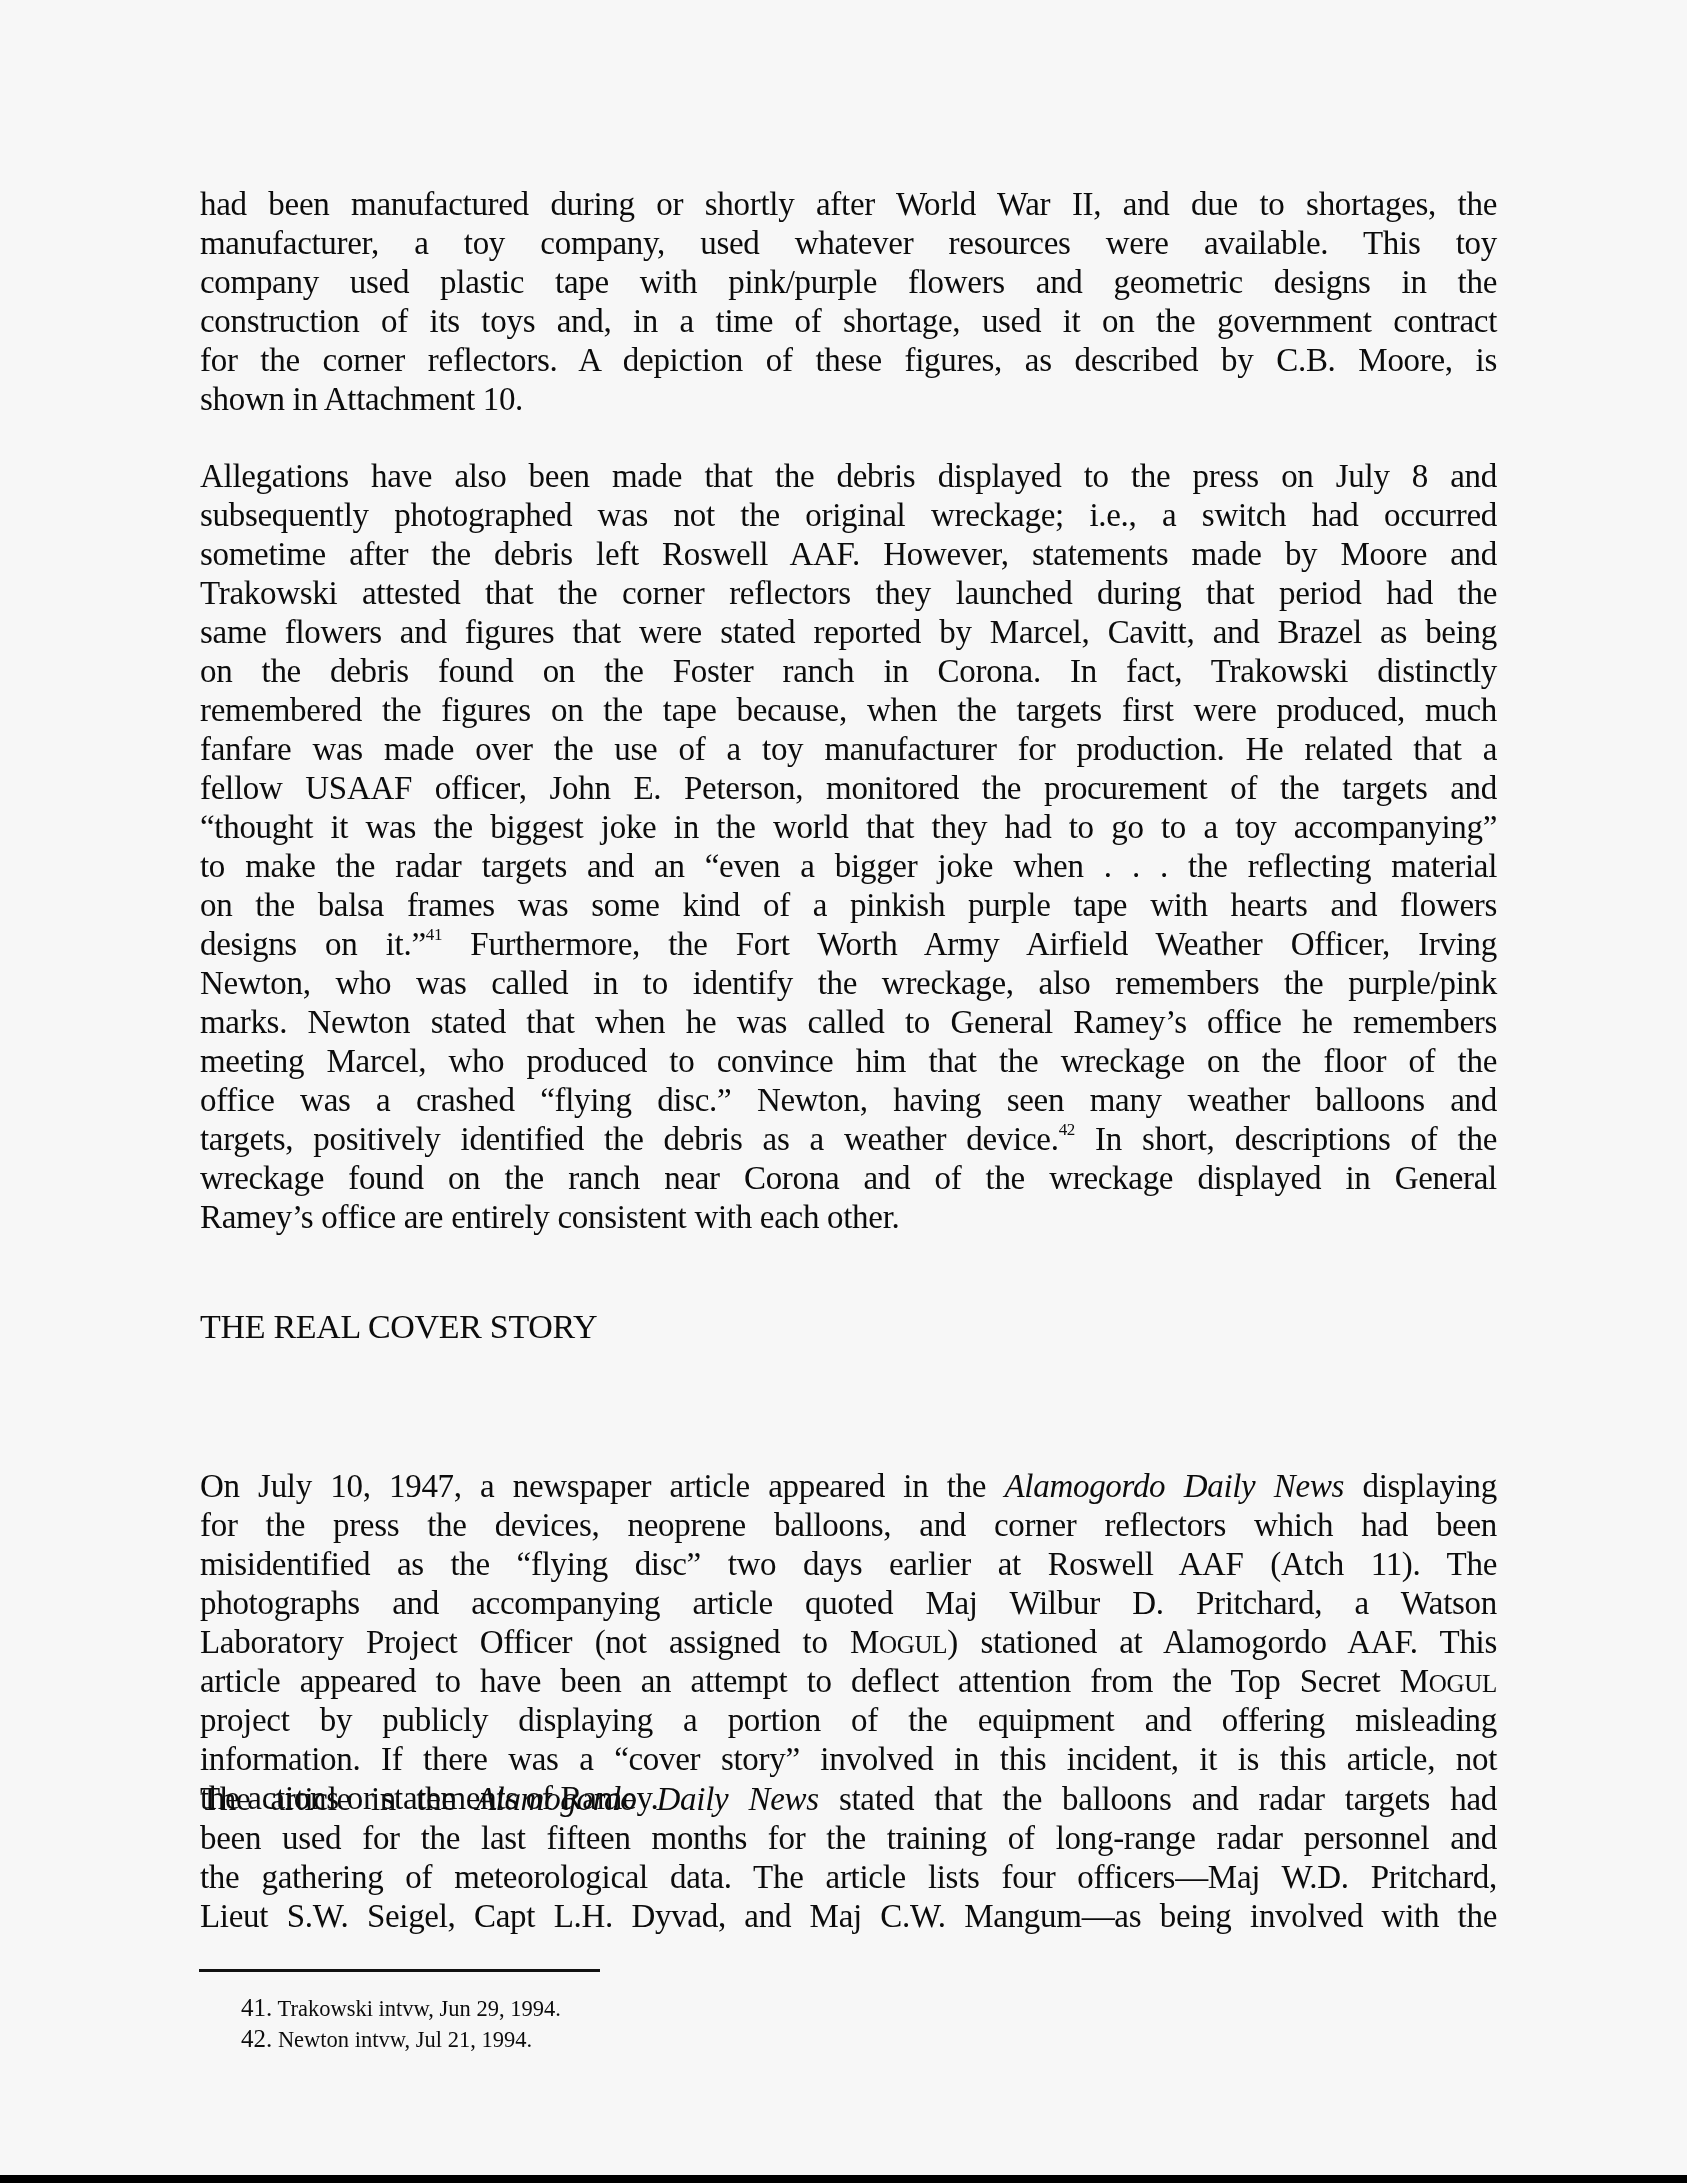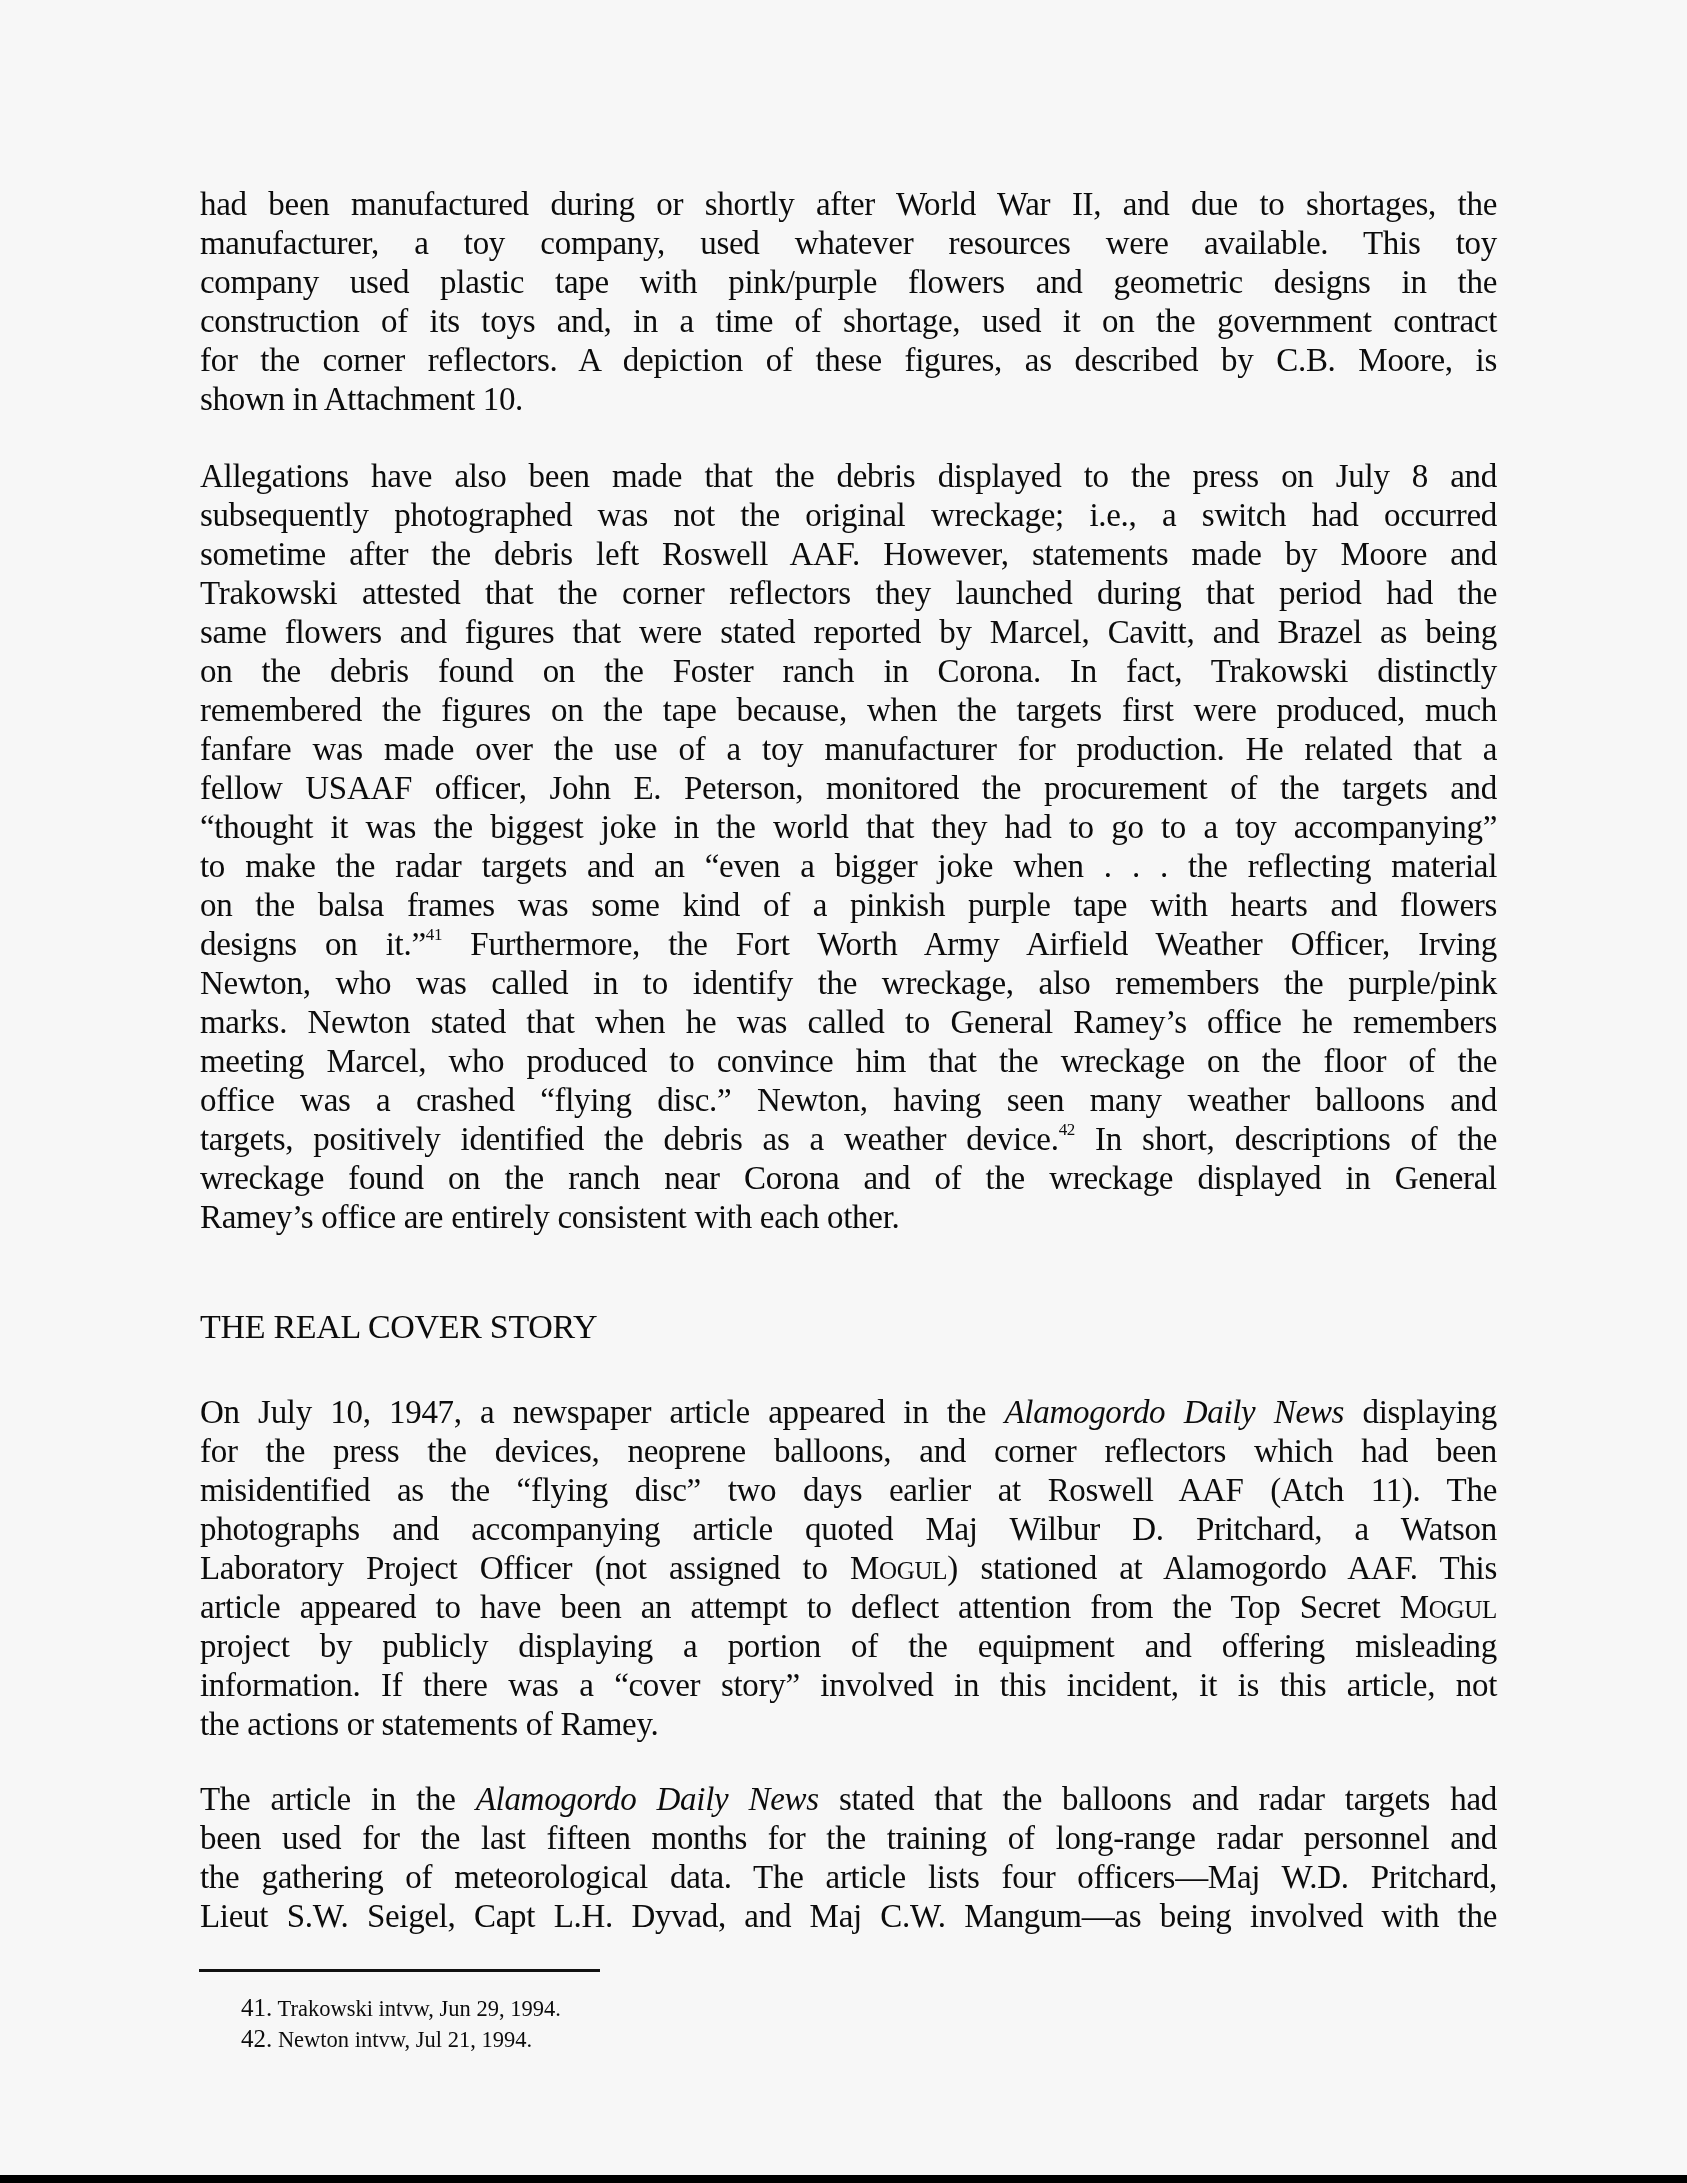--- a/index.html
+++ b/index.html
@@ -18,21 +18,21 @@
     font-size: 33px; line-height: 39px;
     letter-spacing: -0.3px;
   }
   .line {
     display: block; height: 39px; white-space: nowrap;
     text-align: justify; text-align-last: justify;
   }
   .line.last { text-align-last: left; }
   .p1 { top: 185px; }
   .p2 { top: 457px; }
-  .p3 { top: 1393px; }
+  .p3 { top: 1467px; }
   .p4 { top: 1780px; }
   .heading {
     position: absolute; left: 0; top: 1307px;
     font-size: 34px; letter-spacing: -0.3px; line-height: 40px;
   }
   .fn-rule {
     position: absolute; left: -1.3px; top: 1969px;
     width: 401px; height: 2.6px; background: #111;
   }
   .footnotes {

